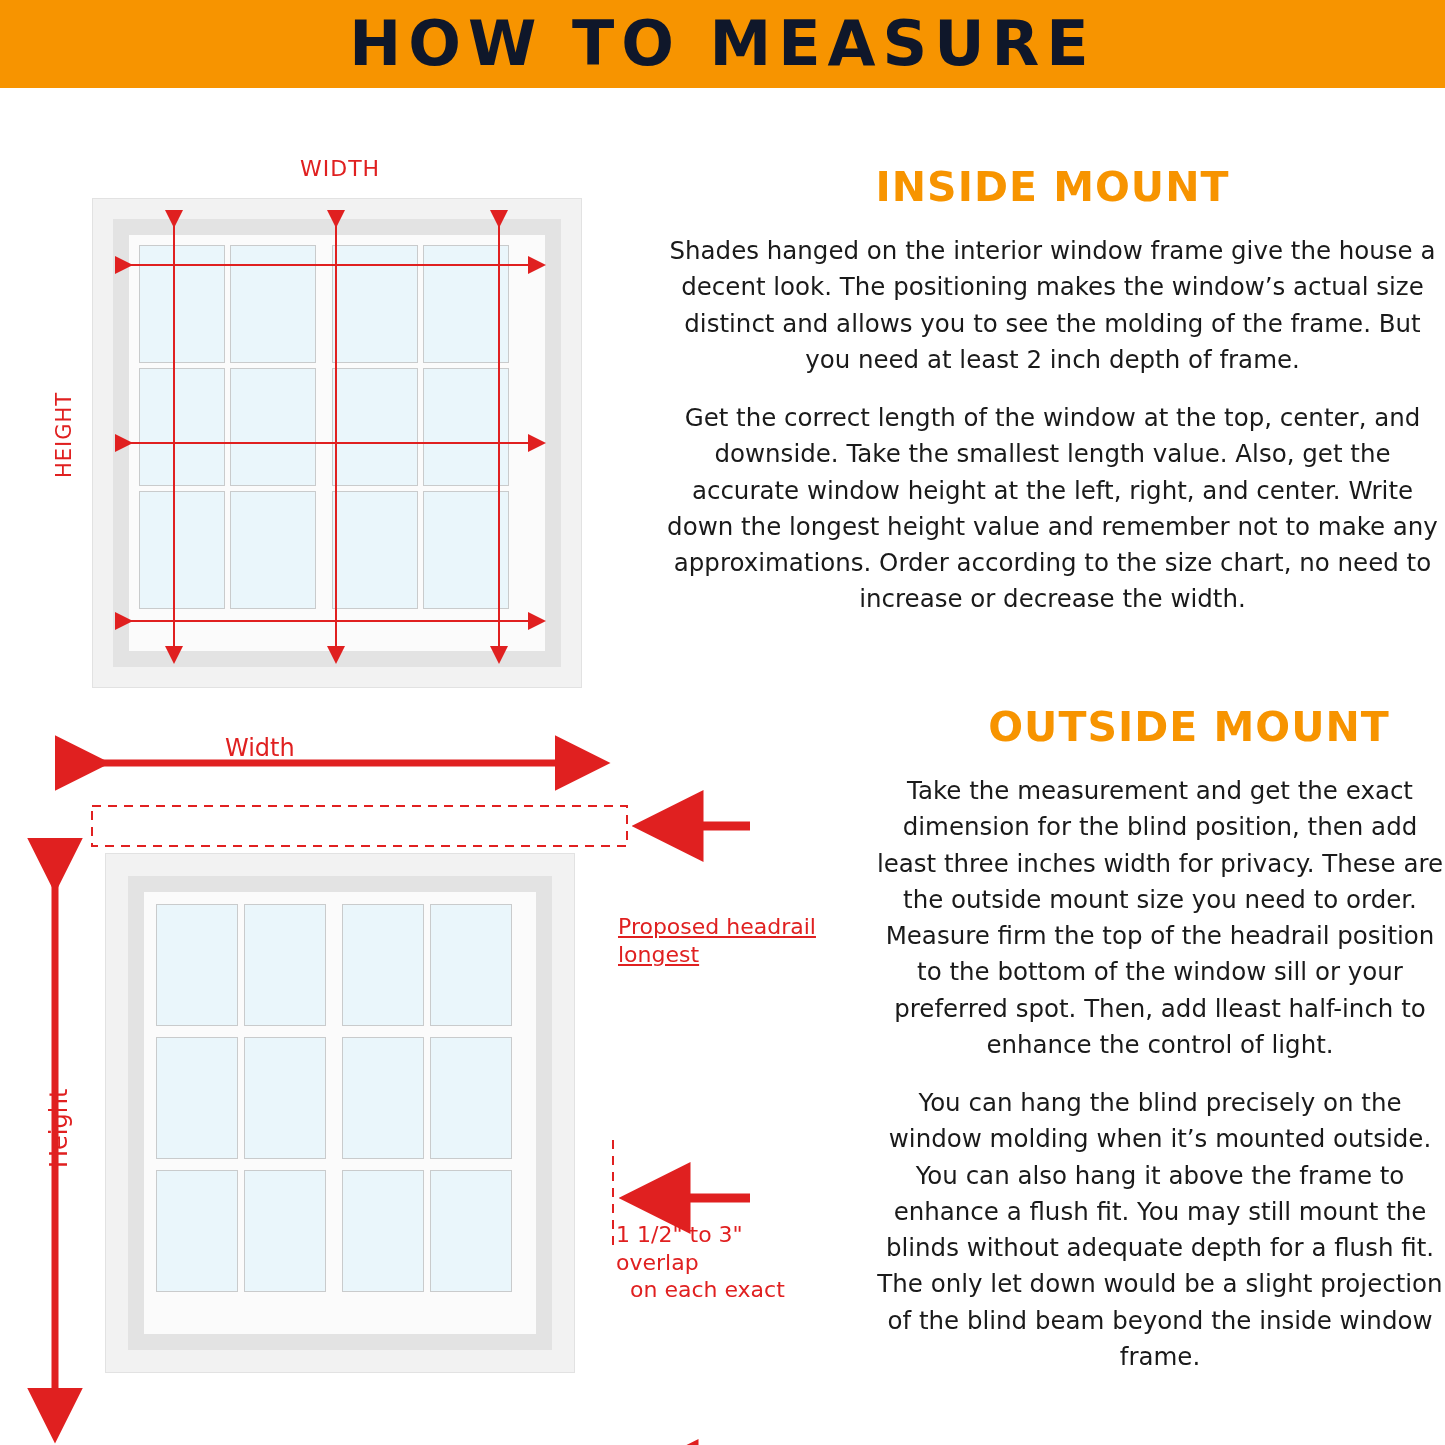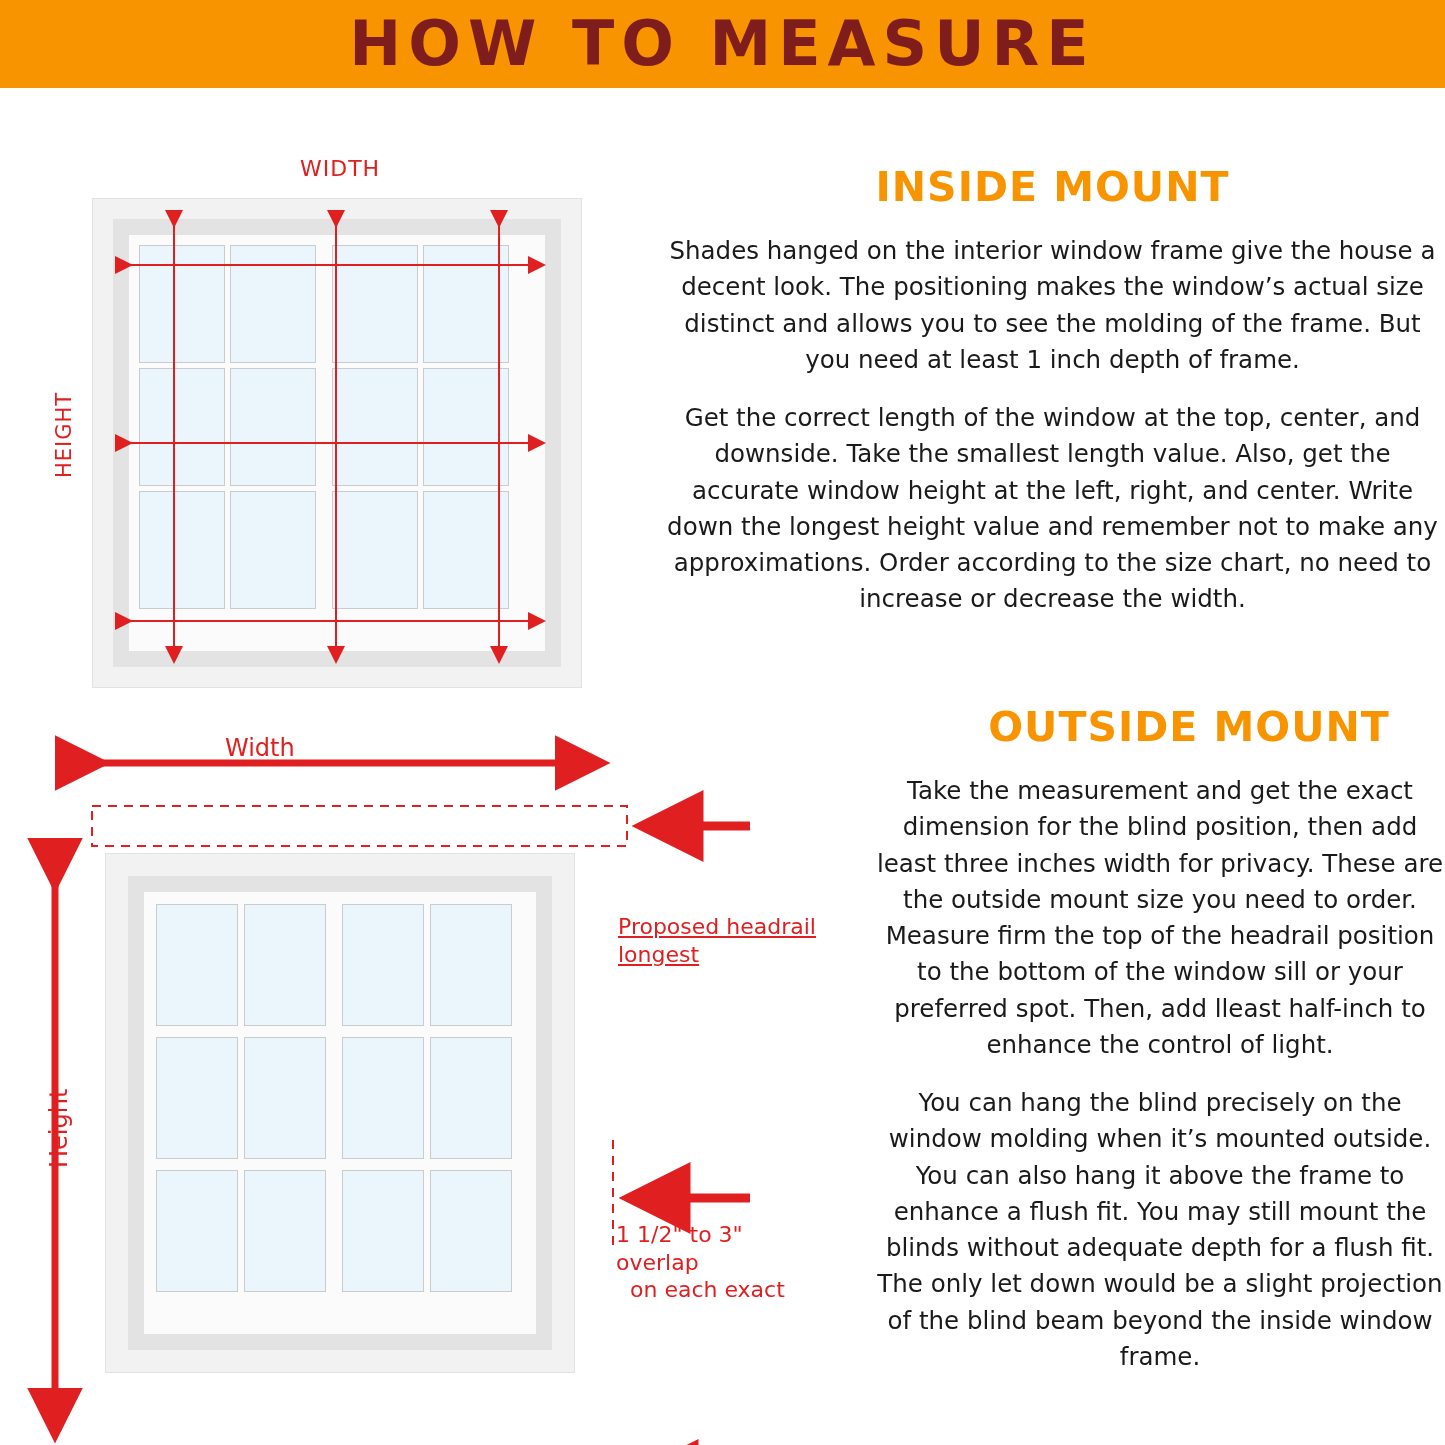--- a/index.html
+++ b/index.html
@@ -18,21 +18,21 @@
     position: absolute;
     top: 0; left: 0;
     width: 1445px;
     height: 88px;
     background: #F79400;
     display: flex;
     align-items: center;
     justify-content: center;
   }
   .header-title {
-    color: #7f1d1d;
+    color: #0f172a;
     font-size: 62px;
     font-weight: bold;
     letter-spacing: 7px;
     font-family: "DejaVu Sans", sans-serif;
     line-height: 1;
   }
 
   
   .left-col {
     position: absolute;
@@ -267,21 +267,21 @@
       <span style="display:inline-block;margin-left:14px;">on each exact</span>
     </div>
 
   </div>
 </div>
 
 <div class="right-col">
 
   <div id="inside-block">
     <h2 class="section-title">INSIDE MOUNT</h2>
-    <p class="body-text">Shades hanged on the interior window frame give the house a decent look. The positioning makes the window’s actual size distinct and allows you to see the molding of the frame. But you need at least 1 inch depth of frame.</p>
+    <p class="body-text">Shades hanged on the interior window frame give the house a decent look. The positioning makes the window’s actual size distinct and allows you to see the molding of the frame. But you need at least 2 inch depth of frame.</p>
     <p class="body-text">Get the correct length of the window at the top, center, and downside. Take the smallest length value. Also, get the accurate window height at the left, right, and center. Write down the longest height value and remember not to make any approximations. Order according to the size chart, no need to increase or decrease the width.</p>
   </div>
 
   <div id="outside-block">
     <h2 class="section-title">OUTSIDE MOUNT</h2>
     <p class="body-text">Take the measurement and get the exact dimension for the blind position, then add least three inches width for privacy. These are the outside mount size you need to order. Measure firm the top of the headrail position to the bottom of the window sill or your preferred spot. Then, add lleast half-inch to enhance the control of light.</p>
     <p class="body-text">You can hang the blind precisely on the window molding when it’s mounted outside. You can also hang it above the frame to enhance a flush fit. You may still mount the blinds without adequate depth for a flush fit. The only let down would be a slight projection of the blind beam beyond the inside window frame.</p>
   </div>
 </div>
 

